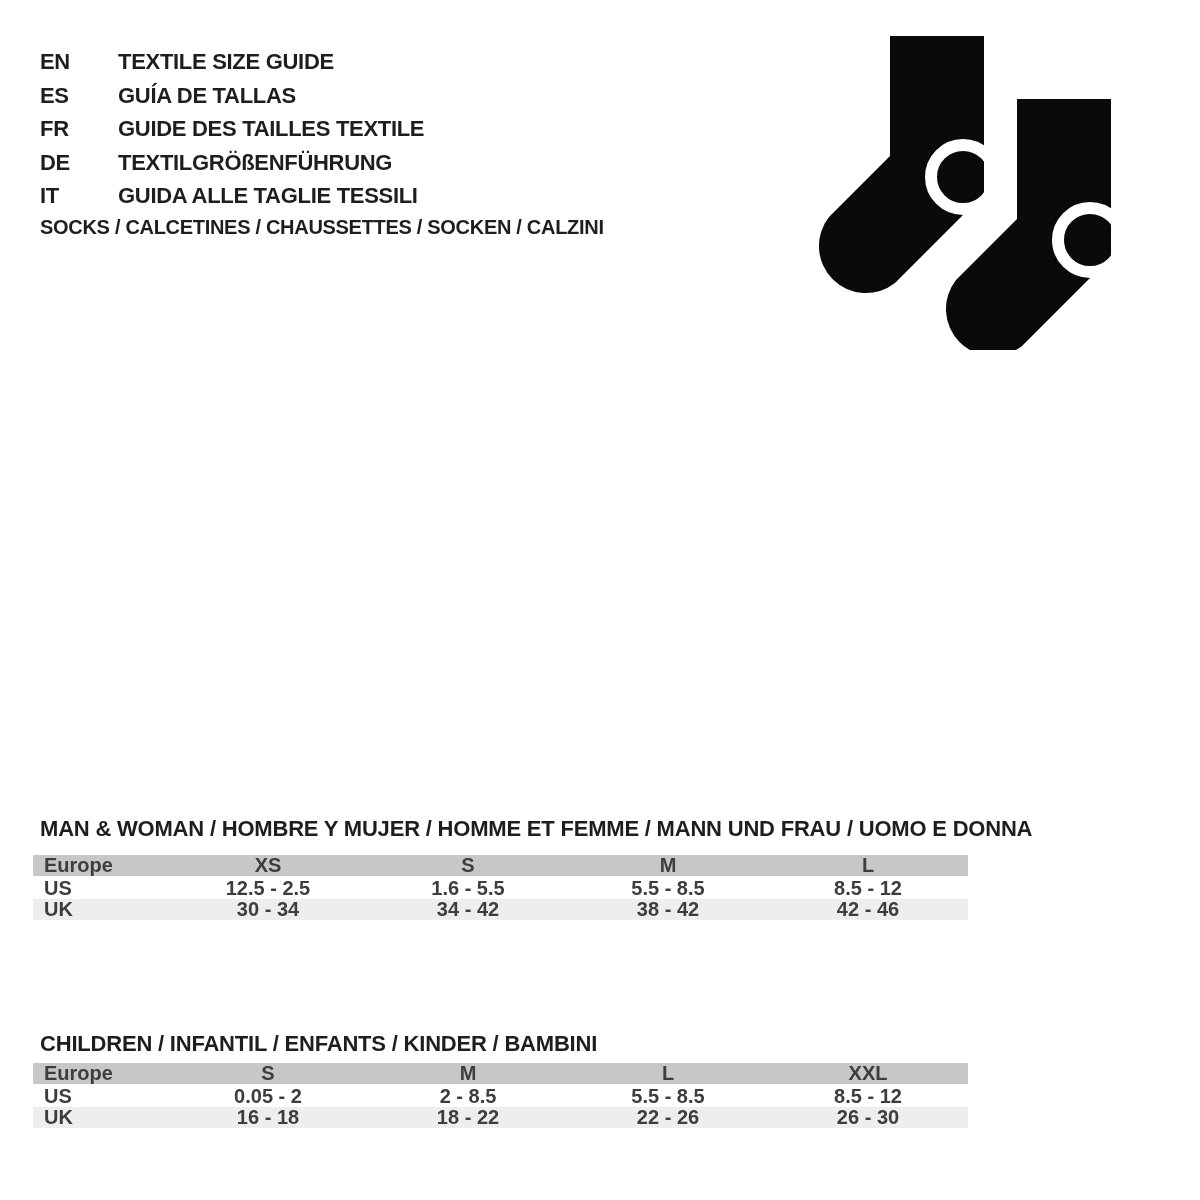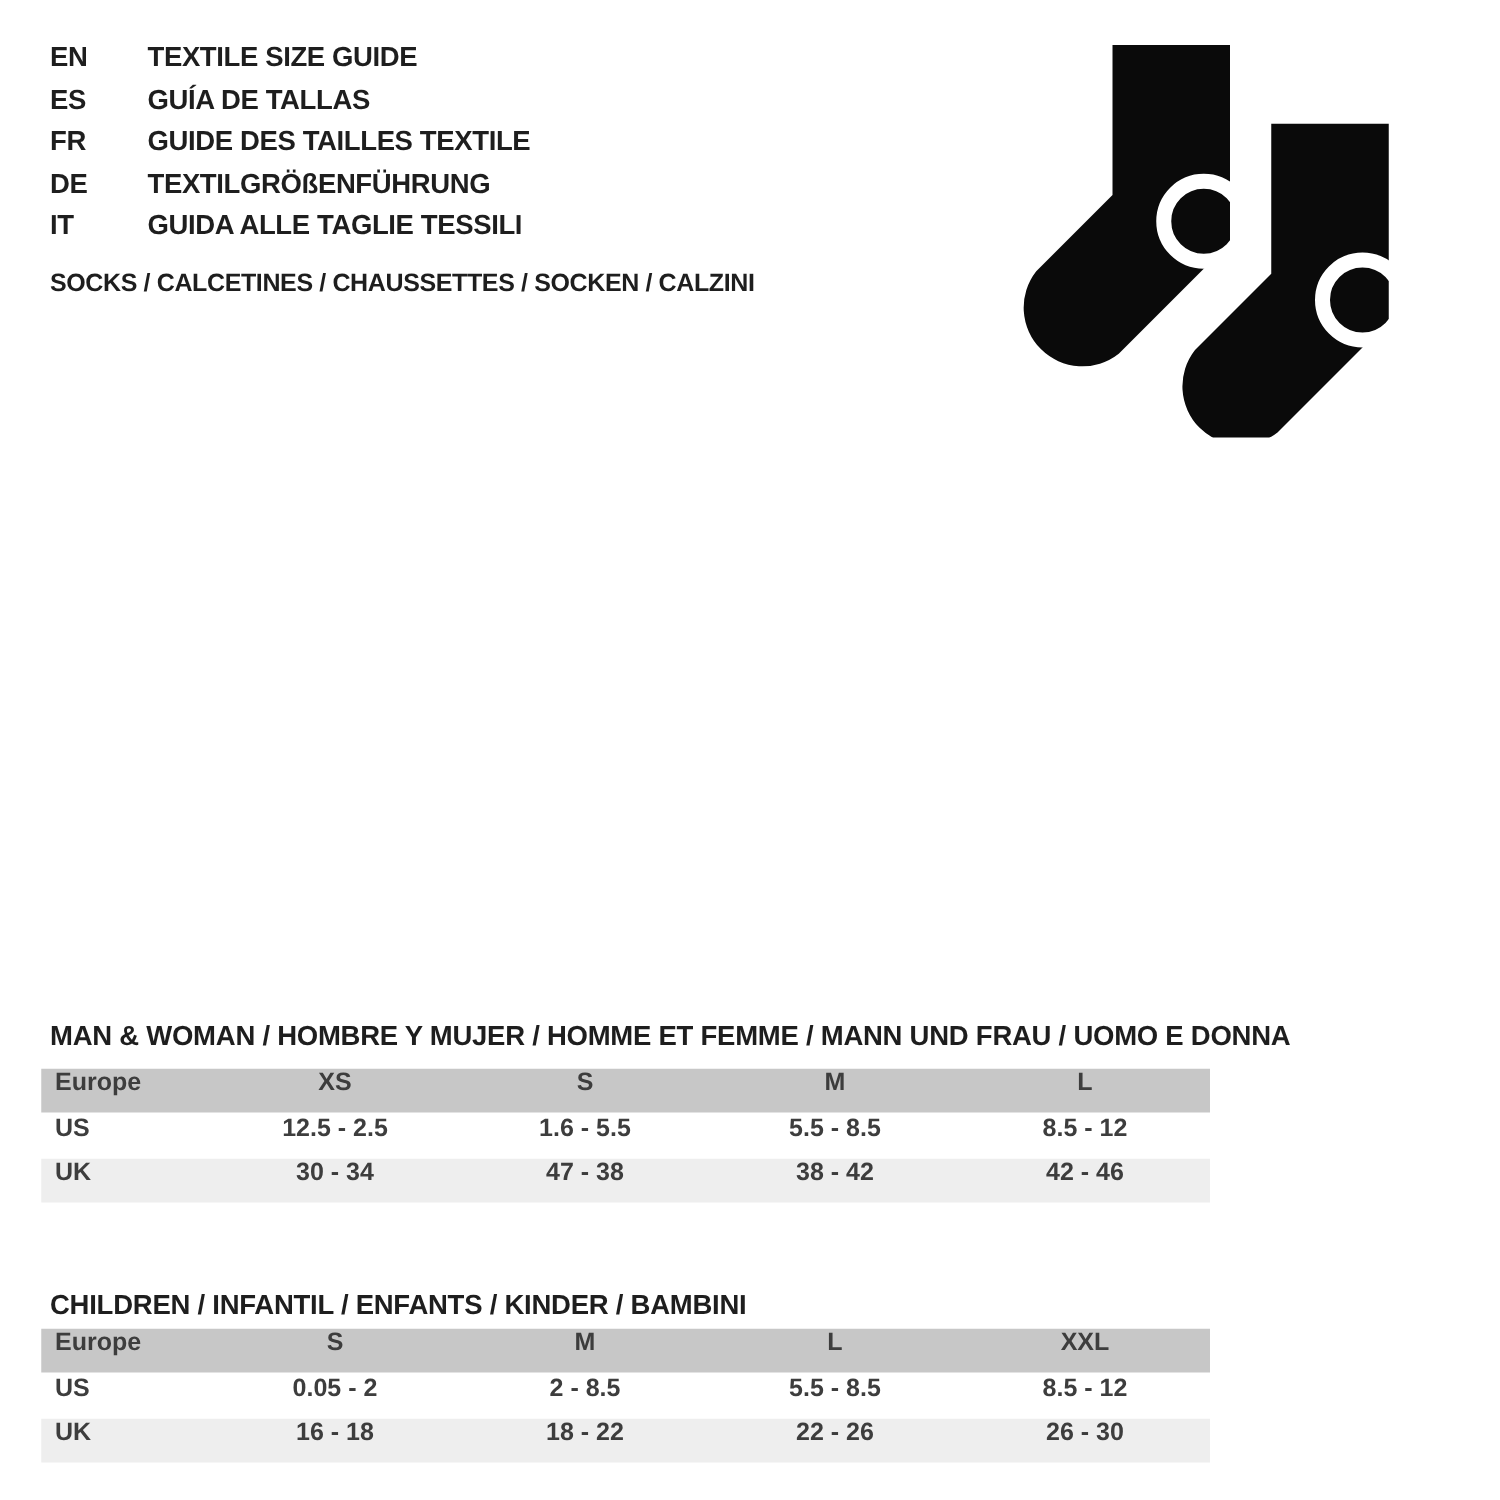--- a/index.html
+++ b/index.html
@@ -2,41 +2,41 @@
 <html><head>
 <meta charset="utf-8">
 <style>
   html,body{margin:0;padding:0;}
   body{
     width:1200px;height:1200px;position:relative;background:#ffffff;
     font-family:"Liberation Sans", sans-serif;font-weight:700;color:#1e1e1e;
     overflow:hidden;
   }
   
-  .lang-block{position:absolute;left:40px;top:29px;}
+  .lang-block{position:absolute;left:40px;top:45px;}
   .lang-line{display:flex;line-height:33.5px;font-size:22px;letter-spacing:-0.3px;}
   .lang-code{width:78px;flex:0 0 78px;}
   .lang-label{white-space:nowrap;}
   .product-line{
     position:absolute;left:40px;top:216px;font-size:20px;letter-spacing:-0.3px;
     white-space:nowrap;
   }
   
   .socks-icon{position:absolute;left:790px;top:20px;}
   
   .section-title{
     position:absolute;left:40px;font-size:22px;letter-spacing:-0.2px;
     white-space:nowrap;color:#1e1e1e;
   }
   .title-1{top:816px;}
   .title-2{top:1031px;}
   .size-table{position:absolute;left:33px;width:935px;font-size:20px;color:#3d3d3d;}
   .table-1{top:855px;}
   .table-2{top:1063px;}
-  .t-row{display:flex;height:35px;}
+  .t-row{display:flex;height:21px;align-items:center;}
   .t-head{background:#c7c7c7;margin-bottom:2px;}
   .t-alt{background:#eeeeee;}
   .cell-first{width:135px;flex:0 0 135px;padding-left:11px;box-sizing:border-box;text-align:left;}
   .cell{width:200px;flex:0 0 200px;text-align:center;}
 </style>
 </head>
 <body>
 
 <div class="lang-block">
   <div class="lang-line">
@@ -89,21 +89,21 @@
   <div class="t-row">
     <span class="cell-first">US</span>
     <span class="cell">12.5 - 2.5</span>
     <span class="cell">1.6 - 5.5</span>
     <span class="cell">5.5 - 8.5</span>
     <span class="cell">8.5 - 12</span>
   </div>
   <div class="t-row t-alt">
     <span class="cell-first">UK</span>
     <span class="cell">30 - 34</span>
-    <span class="cell">47 - 38</span>
+    <span class="cell">34 - 42</span>
     <span class="cell">38 - 42</span>
     <span class="cell">42 - 46</span>
   </div>
 </div>
 
 <div class="section-title title-2">CHILDREN / INFANTIL / ENFANTS / KINDER / BAMBINI</div>
 <div class="size-table table-2">
   <div class="t-row t-head">
     <span class="cell-first">Europe</span>
     <span class="cell">S</span>

